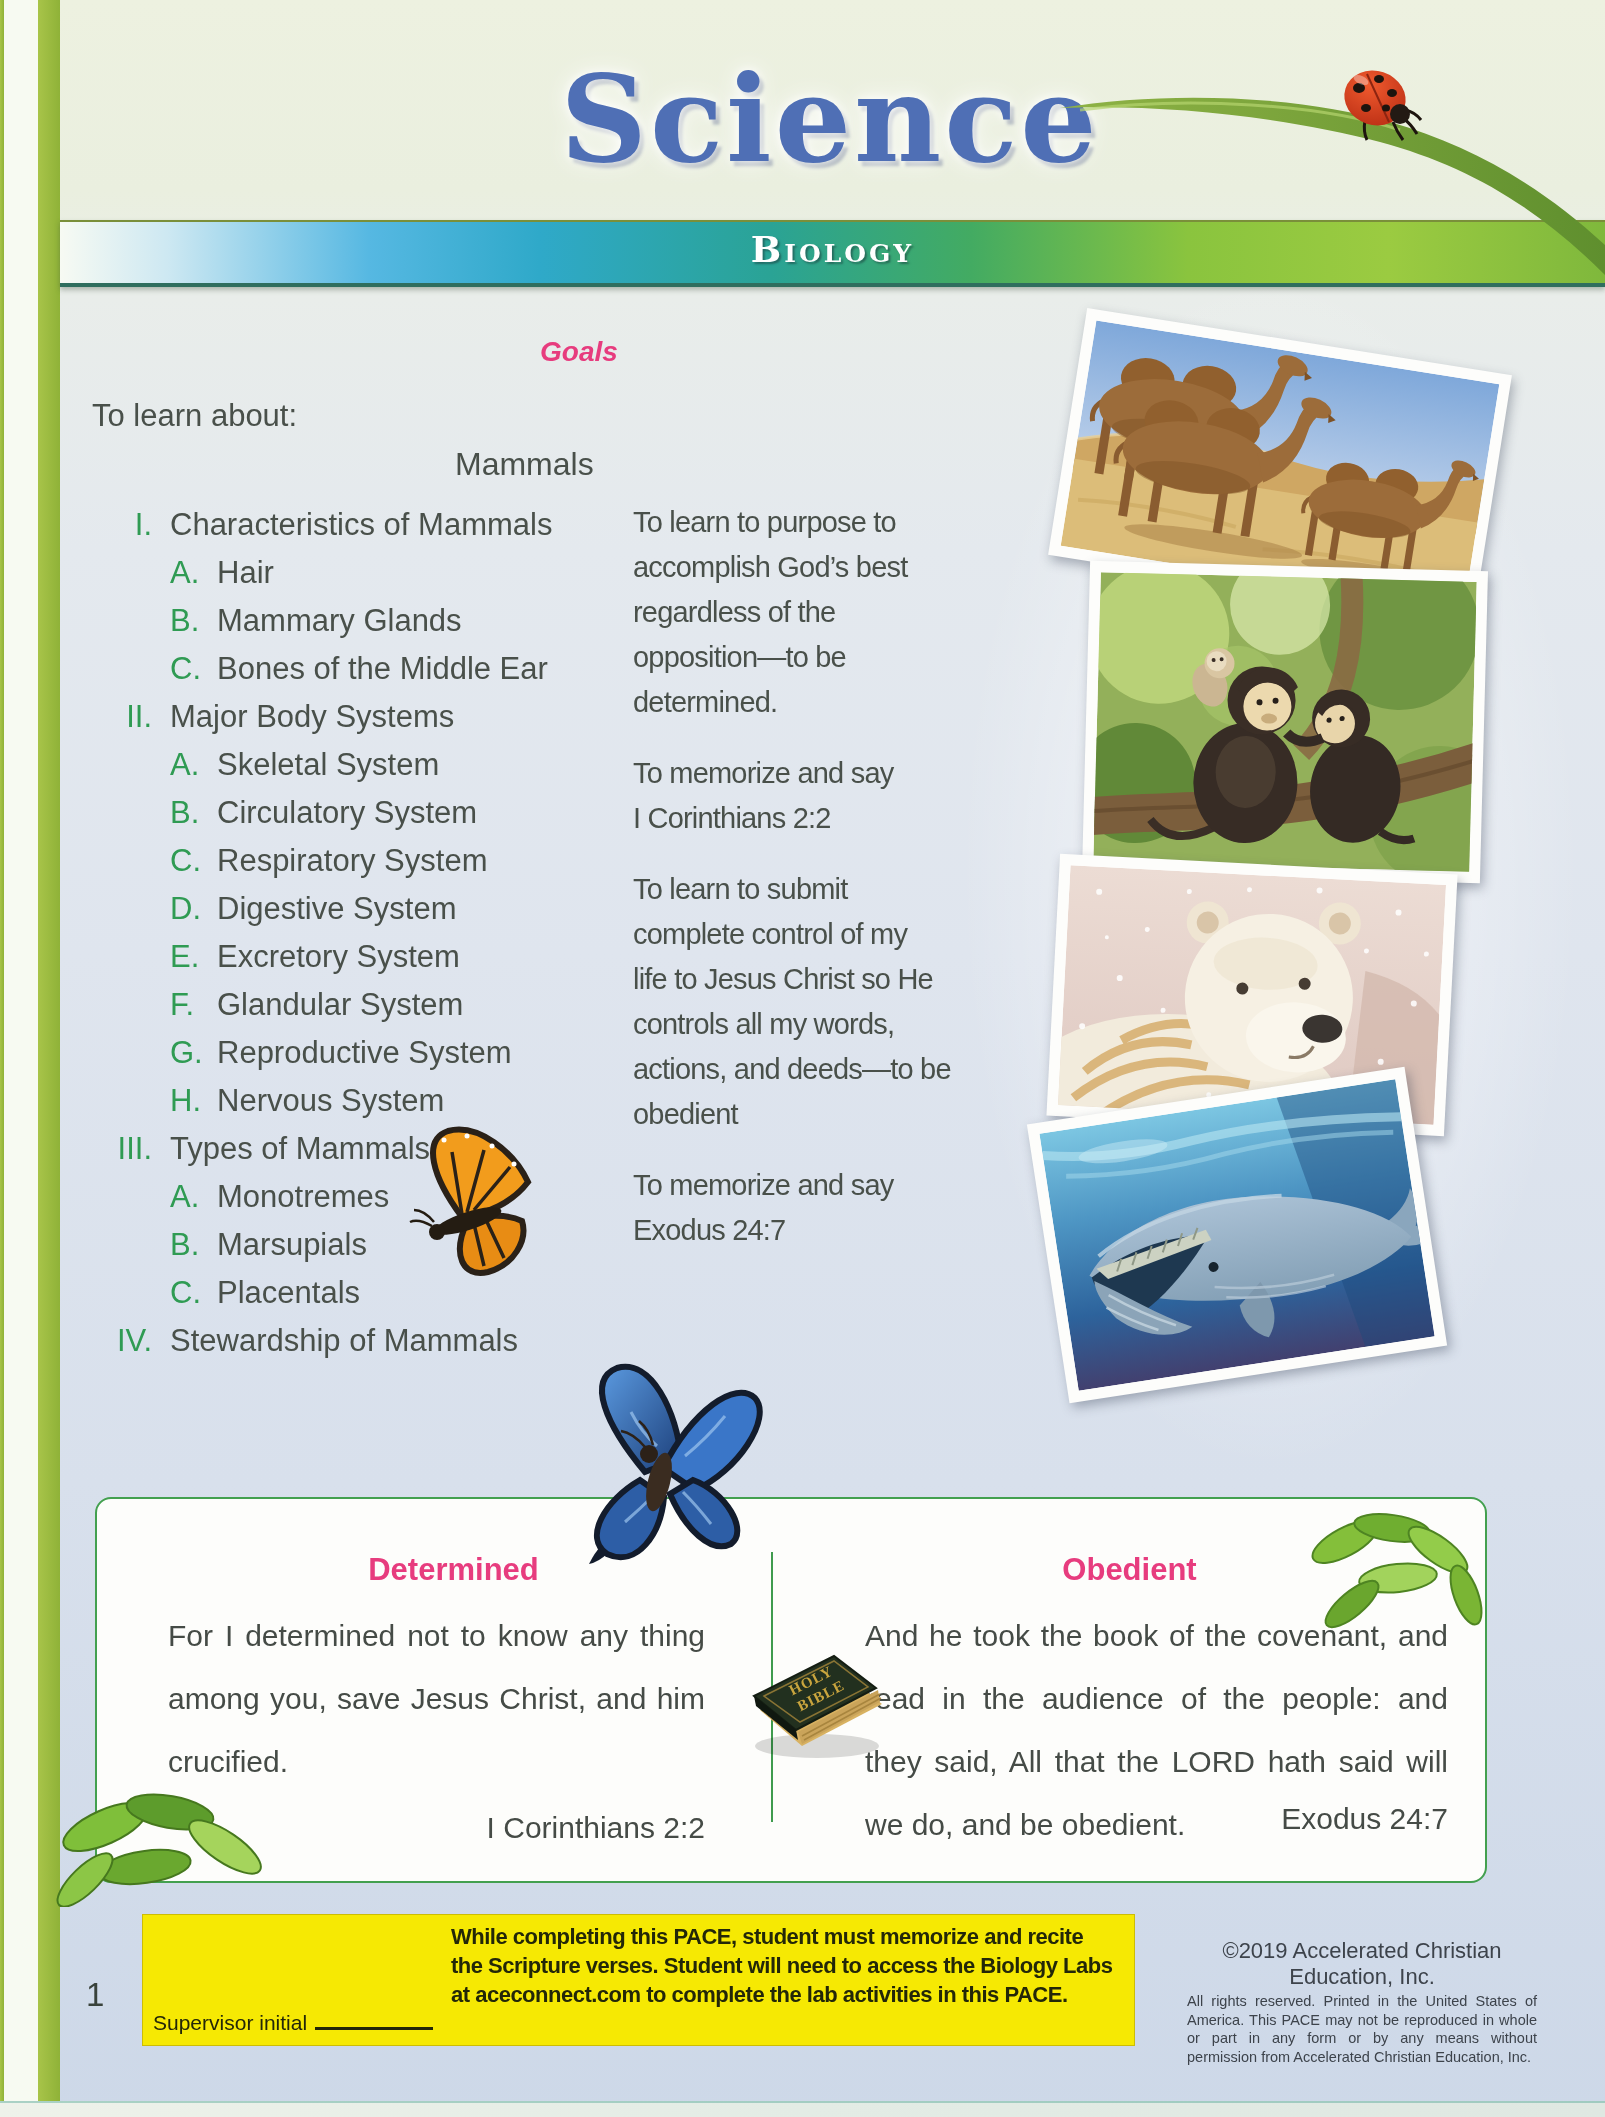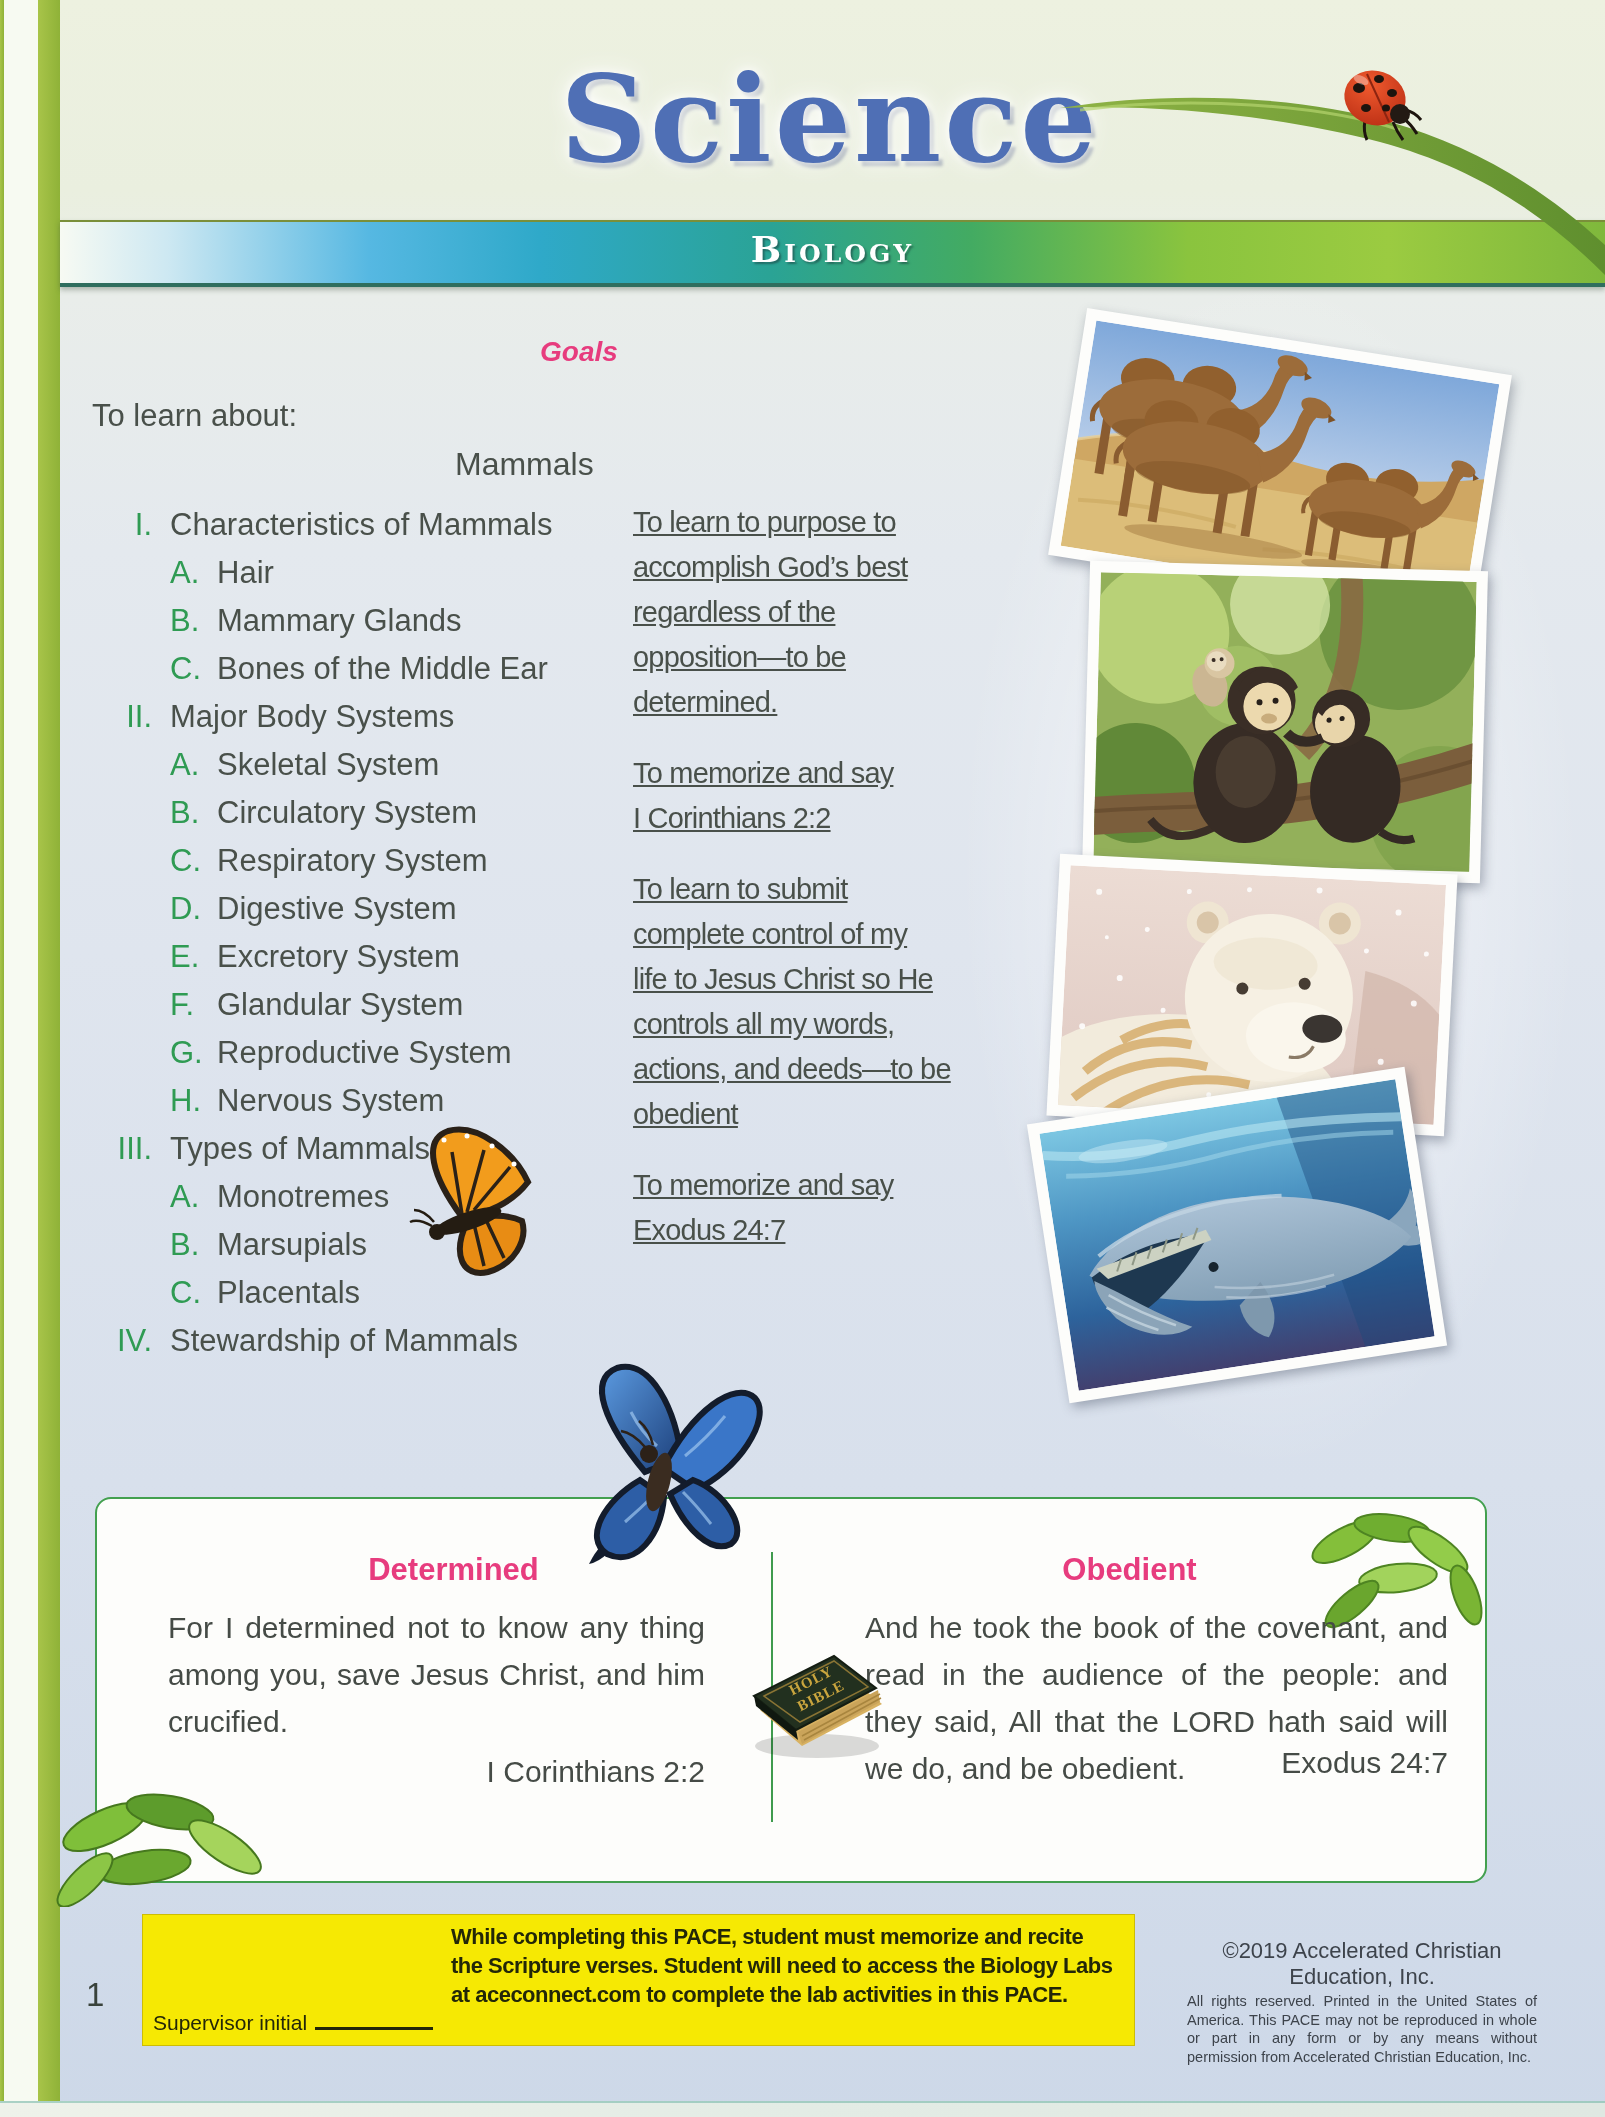--- a/index.html
+++ b/index.html
@@ -37,39 +37,39 @@
   .outline{left:90px;top:504px;width:560px;z-index:3;}
   .o-row{height:48px;display:flex;align-items:flex-start;font-size:31px;line-height:42px;color:#49504a;}
   .o-num{color:#2f9b53;}
   .lvl1 .o-num{width:62px;text-align:right;}
   .lvl1 .o-label{margin-left:18px;}
   .lvl2{padding-left:80px;}
   .lvl2 .o-num{width:47px;text-align:left;}
 
   .purposes{left:633px;top:500px;width:362px;z-index:3;}
   .purposes p{margin:0 0 26px 0;font-size:29px;line-height:45px;letter-spacing:-0.8px;
-    color:#49504a;white-space:pre-line;text-decoration:underline;}
+    color:#49504a;white-space:pre-line;}
 
   
   .photo{box-sizing:border-box;background:#fdfdfb;padding:11px;z-index:5;
     box-shadow:3px 5px 12px rgba(60,70,90,.4);}
   .photo svg{display:block;}
   .ph-camels{left:1065px;top:340px;width:430px;height:250px;transform:rotate(9deg);}
   .ph-monkeys{left:1086px;top:566px;width:398px;height:312px;transform:rotate(1.5deg);}
   .ph-bear{left:1053px;top:864px;width:398px;height:262px;transform:rotate(3deg);}
   .ph-whale{left:1046px;top:1094px;width:382px;height:282px;transform:rotate(-8.7deg);z-index:6;}
 
   
   .panel{left:95px;top:1497px;width:1392px;height:386px;background:#fdfdfb;z-index:4;
     border:2px solid #43a04f;border-radius:16px;box-sizing:border-box;}
   .divider{left:771px;top:1552px;width:2px;height:270px;background:#3f9b4e;z-index:5;}
   .v-heading{font-size:31px;font-weight:bold;color:#e73c7e;text-align:center;z-index:5;}
   .d-heading{left:95px;top:1552px;width:675px;padding-left:21px;}
   .o-heading{left:772px;top:1552px;width:715px;}
-  .verse{font-size:30px;line-height:47px;color:#454b46;text-align:justify;z-index:5;}
+  .verse{font-size:30px;line-height:63px;color:#454b46;text-align:justify;z-index:5;}
   .d-verse{left:168px;top:1604px;width:537px;}
   .o-verse{left:865px;top:1604px;width:583px;position:absolute;}
   .d-ref{text-align:right;font-size:30px;color:#454b46;margin-top:3px;}
   .o-ref{position:absolute;right:0;bottom:6px;font-size:30px;color:#454b46;}
   .bible{left:742px;top:1628px;z-index:7;}
   .leaves-tr{left:1300px;top:1500px;z-index:5;}
   .leaves-bl{left:50px;top:1772px;z-index:5;}
 
   .butterfly{z-index:6;}
   .bf-monarch{left:392px;top:1122px;}

